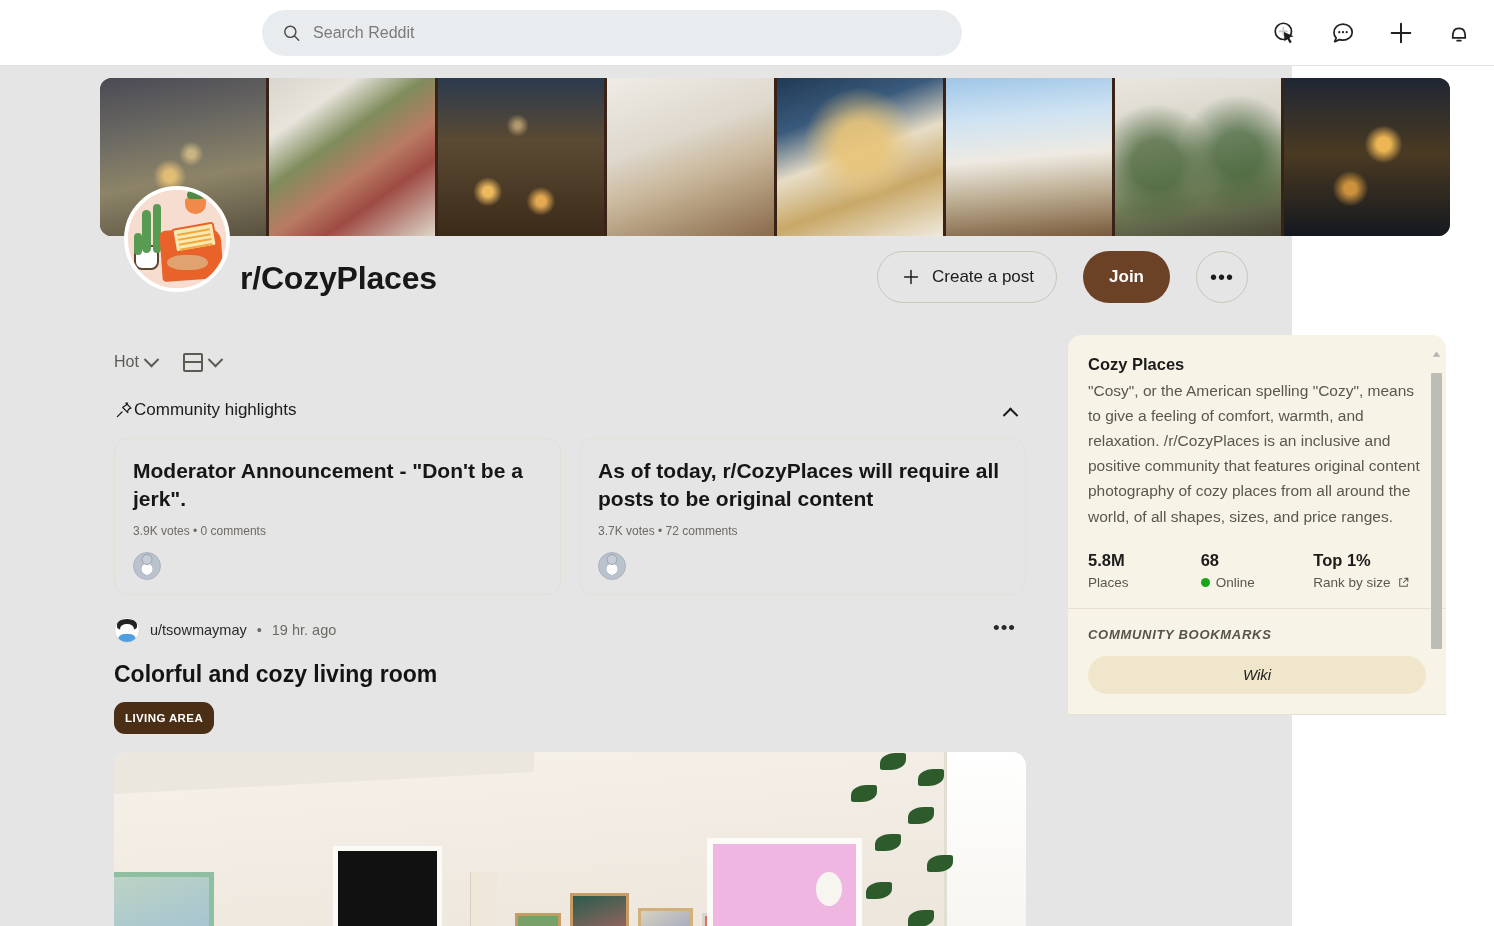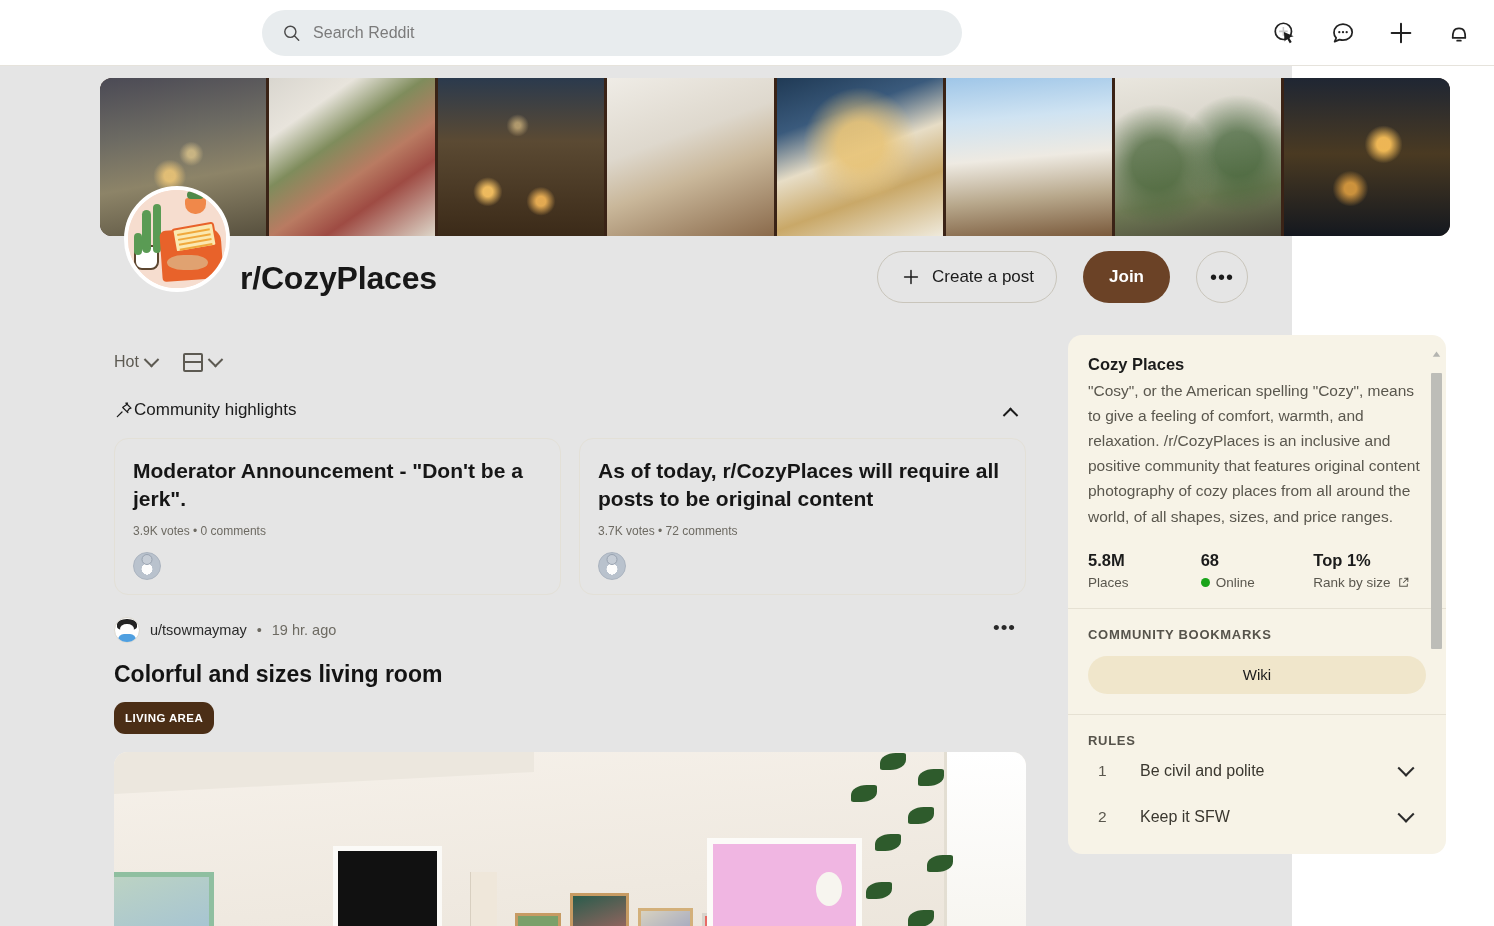--- a/index.html
+++ b/index.html
@@ -184,21 +184,21 @@
   .ext { font-size:12px; }
 
   .side-scroll {
     position:absolute; right:4px; top:10px; width:11px; bottom:10px;
   }
   .sb-track { position:absolute; top:14px; bottom:0; left:0; width:11px; background:transparent; }
   .sb-up { position:absolute; top:0; left:1px; width:9px; height:9px; }
   .sb-thumb { position:absolute; top:14px; left:0; width:11px; height:276px; background:#bdbdb8; border-radius:1px; }
 
   .side-div { height:1px; background:#e6e1d3; margin:0 0 0 0; }
-  .side-sec { background:#f7f3e7; padding:18px 20px 20px 20px; }
+  .side-sec { background:#f7f3e7; padding:18px 20px 20px 20px;font-style:italic; }
   .sec-label { font-size:13px; font-weight:bold; color:#56534b; letter-spacing:.7px; }
   .wiki-btn {
     margin-top:14px; height:38px; border-radius:19px; background:#f0e6cb;
     display:flex; align-items:center; justify-content:center;
     font-size:15px; color:#1b1b1b; cursor:pointer; font-weight:500;
   }
   .rule-row { display:flex; align-items:center; gap:30px; padding:14px 4px 14px 10px; cursor:pointer; position:relative; }
   .rule-num { font-size:15.5px; color:#5a574e; width:12px; }
   .rule-txt { font-size:16px; color:#3a372f; }
   .rule-chev { position:absolute; right:14px; width:12px; height:12px; border-right:2px solid #2b2b2b; border-bottom:2px solid #2b2b2b; transform:rotate(45deg) translate(-2px,-2px); }
@@ -329,21 +329,21 @@
         <div class="post-av">
           <div class="pa-hair"></div>
             <div class="pa-face"></div>
             <div class="pa-body"></div>
         </div>
         <span class="post-user">u/tsowmaymay</span>
         <span class="post-dot">•</span>
         <span class="post-time">19 hr. ago</span>
       </div>
       <div class="post-more">•••</div>
-      <div class="post-title">Colorful and sizes living room</div>
+      <div class="post-title">Colorful and cozy living room</div>
       <div><span class="flair">LIVING AREA</span></div>
 
       <div class="post-img">
         <div class="pi-wall"></div>
         <div class="pi-ceiling"></div>
         <div class="pi-mirror"></div>
         <div class="pi-door1"></div>
         <div class="pi-shelf"></div>
         <div class="frame f1"></div>
         <div class="frame f2"></div>
@@ -412,32 +412,15 @@
 
     <div class="side-div"></div>
 
     <div class="side-sec">
       <div class="sec-label">COMMUNITY BOOKMARKS</div>
       <div class="wiki-btn">Wiki</div>
     </div>
 
     <div class="side-div"></div>
 
-    <div class="side-sec rule-clip" style="height:139px; border-radius:0 0 14px 14px;">
-      <div class="sec-label">RULES</div>
-      <div class="rule-row">
-        <span class="rule-num">1</span>
-        <span class="rule-txt">Be civil and polite</span>
-        <span class="rule-chev"></span>
-      </div>
-      <div class="rule-row">
-        <span class="rule-num">2</span>
-        <span class="rule-txt">Keep it SFW</span>
-        <span class="rule-chev"></span>
-      </div>
-      <div class="rule-row">
-        
-        
-      </div>
-    </div>
   </div>
 
 </div>
 
 </body></html>

